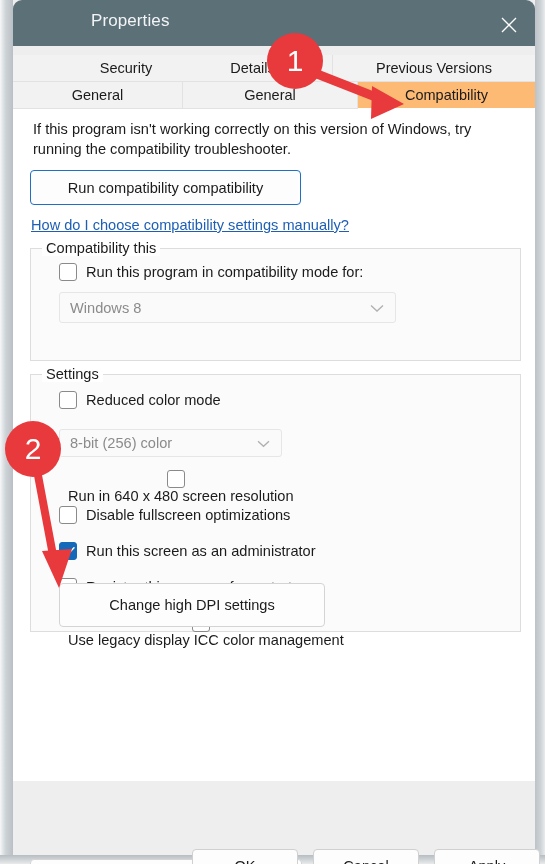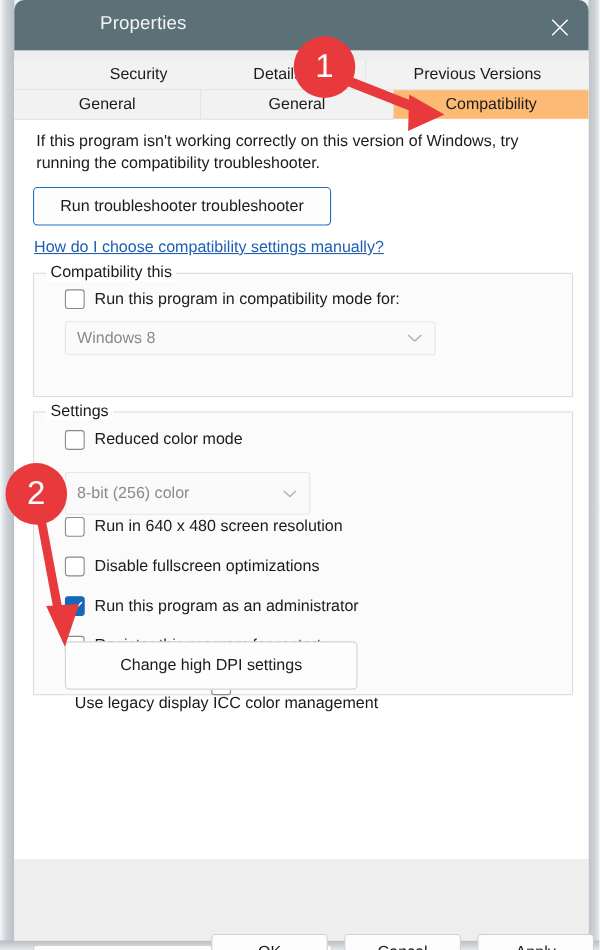--- a/index.html
+++ b/index.html
@@ -207,21 +207,21 @@
     font-size: 14.6px;
     color: #8b8b8b;
     white-space: nowrap;
   }
   .combo-arrow {
     position: absolute;
     right: 11px; top: 50%;
     transform: translateY(-50%);
   }
   #combo-compat-mode { left: 28px; top: 43px; width: 337px; height: 31px; }
-  #combo-color-mode { left: 28px; top: 54px; width: 223px; height: 39px; }
+  #combo-color-mode { left: 28px; top: 54px; width: 223px; height: 28px; }
 
   
   .plainbutton {
     position: absolute;
     box-sizing: border-box;
     background: #fdfdfd;
     border: 1px solid #d4d4d4;
     border-radius: 4px;
     font-size: 14.6px;
     color: #1b1b1b;
@@ -337,21 +337,21 @@
           <span>Compatibility</span>
         </div>
       </div>
     </div>
 
     <div id="tabpage">
 
       <div id="intro-text">If this program isn't working correctly on this version of Windows, try running the compatibility troubleshooter.</div>
 
       <div id="run-troubleshooter-button">
-        <span>Run troubleshooter troubleshooter</span>
+        <span>Run compatibility compatibility</span>
       </div>
 
       <div id="help-link">How do I choose compatibility settings manually?</div>
 
       <div class="groupbox" id="group-compat">
         <div class="group-title">Compatibility this</div>
 
         <div class="checkrow" style="left:28px; top:14px;">
           <span class="cbox"></span>
           <span class="cb-label">Run this program in compatibility mode for:</span>
@@ -377,37 +377,37 @@
 
         <div class="combo" id="combo-color-mode">
           <span class="combo-text">8-bit (256) color</span>
           <span class="combo-arrow">
             <svg width="13" height="8" viewBox="0 0 13 8">
               <path d="M1 1.3 L6.5 6.3 L12 1.3" stroke="#b0b0b0" stroke-width="1.3" fill="none"></path>
             </svg>
           </span>
         </div>
 
-        <div class="checkrow" style="left:28px; top:95px;">
+        <div class="checkrow" style="left:28px; top:95px;flex-direction:column;">
           <span class="cbox"></span>
           <span class="cb-label">Run in 640 x 480 screen resolution</span>
         </div>
 
         <div class="checkrow" style="left:28px; top:131px;">
           <span class="cbox"></span>
           <span class="cb-label">Disable fullscreen optimizations</span>
         </div>
 
         <div class="checkrow" style="left:28px; top:167px;">
           <span class="cbox checked">
             <svg width="14" height="12" viewBox="0 0 14 12">
               <path d="M1.5 5.5 L5 9 L12 1.8" stroke="#ffffff" stroke-width="1.5" fill="none" stroke-linecap="round" stroke-linejoin="round"></path>
             </svg>
           </span>
-          <span class="cb-label">Run this program as an administrator</span>
+          <span class="cb-label">Run this screen as an administrator</span>
         </div>
 
         <div class="checkrow" style="left:28px; top:203px;">
           <span class="cbox"></span>
           <span class="cb-label">Register this program for restart</span>
         </div>
 
         <div class="checkrow" style="left:28px; top:239px;flex-direction:column;">
           <span class="cbox"></span>
           <span class="cb-label">Use legacy display ICC color management</span>

